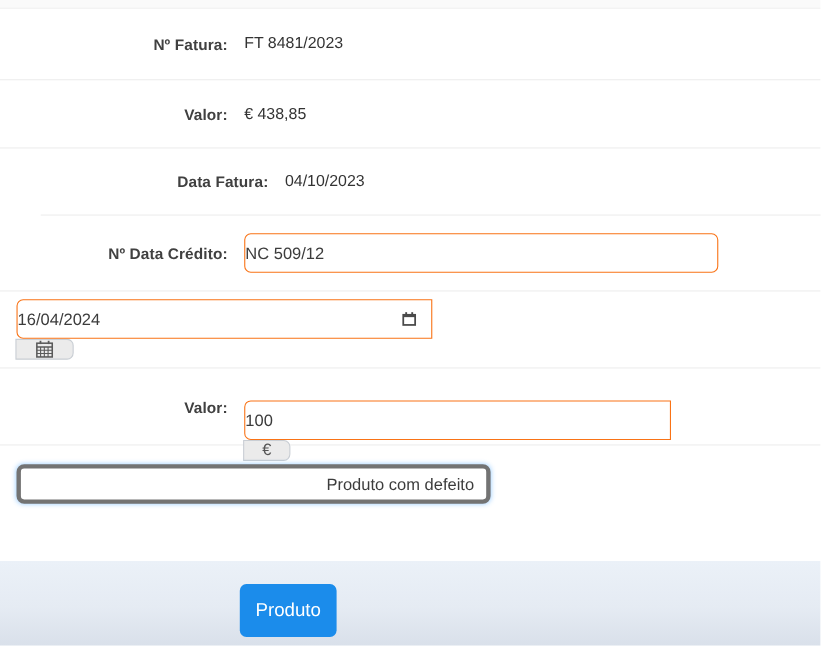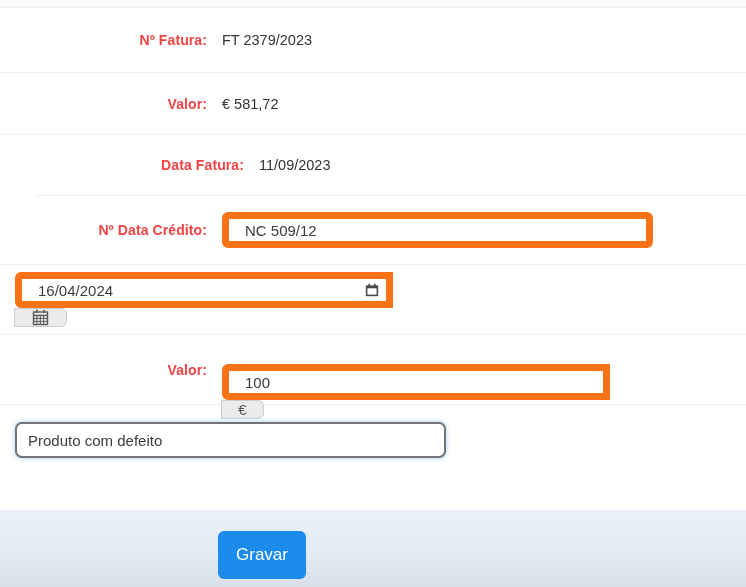--- a/index.html
+++ b/index.html
@@ -25,42 +25,42 @@
   .h69 { height: 69px; }
   .h70 { height: 70px; }
   .no-border { border-bottom: none; }
 
   .label-col {
     width: 207px;
     flex: 0 0 207px;
     text-align: right;
     font-weight: 700;
     font-size: 14px;
-    color: #ef4444;
+    color: #404040;
     letter-spacing: 0.1px;
     padding-left: 47px;
   }
   .ctrl-col {
     margin-left: 15px;
     display: flex;
     align-items: center;
   }
   .static-value {
     font-size: 14.5px;
     color: #333333;
   }
 
   .ctl {
     height: 36px;
-    border: 7px solid #f97316;
+    border: 1px solid #f97316;
     border-radius: 6px;
     font-family: "Liberation Sans", sans-serif;
     font-size: 15px;
     color: #3c3c3c;
-    padding: 0 16px;
+    padding: 0 0;
     background: #ffffff;
     outline: none;
   }
   .ctl-full { width: 431px; }
 
   .input-group { display: flex; align-items: stretch; flex-direction: column; }
 
   .date-wrap { position: relative; width: 378px; }
   .date-wrap .ctl {
     width: 100%;
@@ -94,24 +94,25 @@
   .addon-euro { width: 43px; }
 
   .valor-wrap { width: 388px; margin-top: 44px; }
   .valor-wrap .ctl {
     width: 100%;
     border-top-right-radius: 0;
     border-bottom-right-radius: 0;
   }
 
   .ctl.focused {
-    border: 2px solid #737373;
+    border: 4px solid #737373;
     border-radius: 7px;
     box-shadow: 0 0 5px rgba(30, 144, 255, 0.45);
     padding: 0 11px;
+    text-align: right;
   }
 
   .spacer { height: 35px; background: #ffffff; }
 
   .footer {
     height: 77px;
     padding: 21px 0 0 218px;
     background: linear-gradient(180deg, #ebf1f8 0%, #e5ebf3 55%, #d9e0ea 100%);
   }
   .save-btn {
@@ -129,35 +130,35 @@
 </head>
 <body>
 
 <div class="page">
 
   <div class="top-strip"></div>
 
   <div class="form-row h65">
     <div class="label-col">Nº Fatura:</div>
     <div class="ctrl-col">
-      <span class="static-value">FT 2379/2023</span>
+      <span class="static-value">FT 8481/2023</span>
     </div>
   </div>
 
   <div class="form-row h62">
     <div class="label-col">Valor:</div>
     <div class="ctrl-col">
-      <span class="static-value">€ 581,72</span>
+      <span class="static-value">€ 438,85</span>
     </div>
   </div>
 
   <div class="form-row h61">
     <div class="label-col">Data Fatura:</div>
     <div class="ctrl-col">
-      <span class="static-value">11/09/2023</span>
+      <span class="static-value">04/10/2023</span>
     </div>
   </div>
 
   <div class="form-row h69">
     <div class="label-col">Nº Data Crédito:</div>
     <div class="ctrl-col">
       <input type="text" class="ctl ctl-full" value="NC 509/12" style="">
     </div>
   </div>
 
@@ -206,16 +207,16 @@
 
   <div class="form-row h70 no-border">
     <div class="ctrl-col">
       <input type="text" class="ctl ctl-full focused" value="Produto com defeito" style="">
     </div>
   </div>
 
   <div class="spacer"></div>
 
   <div class="footer">
-    <button class="save-btn">Gravar</button>
+    <button class="save-btn">Produto</button>
   </div>
 
 </div>
 
 </body></html>

